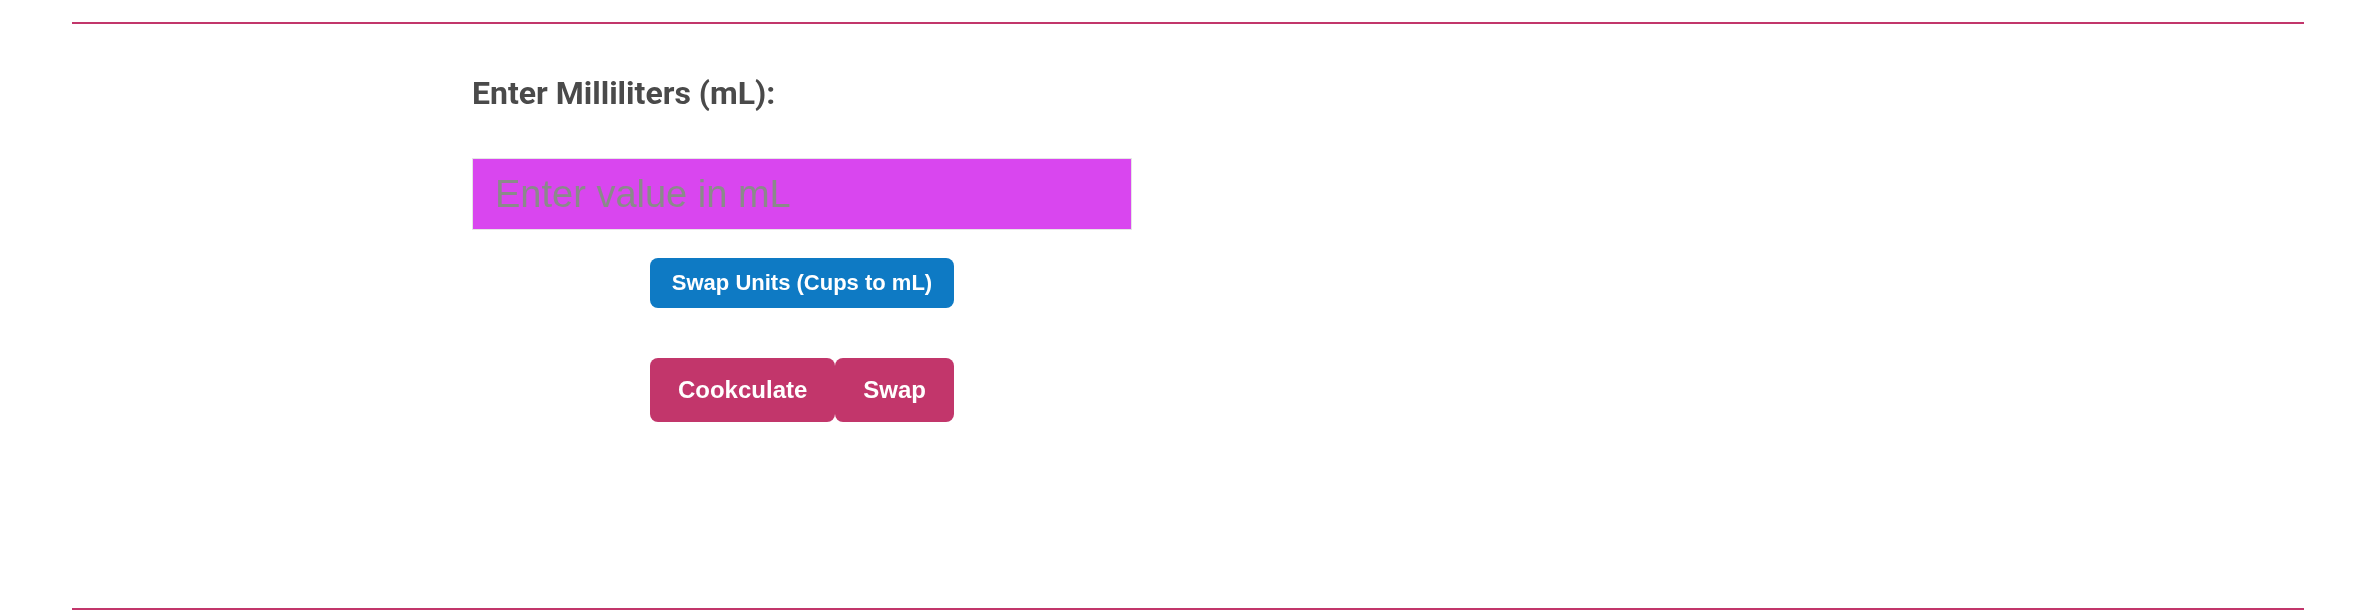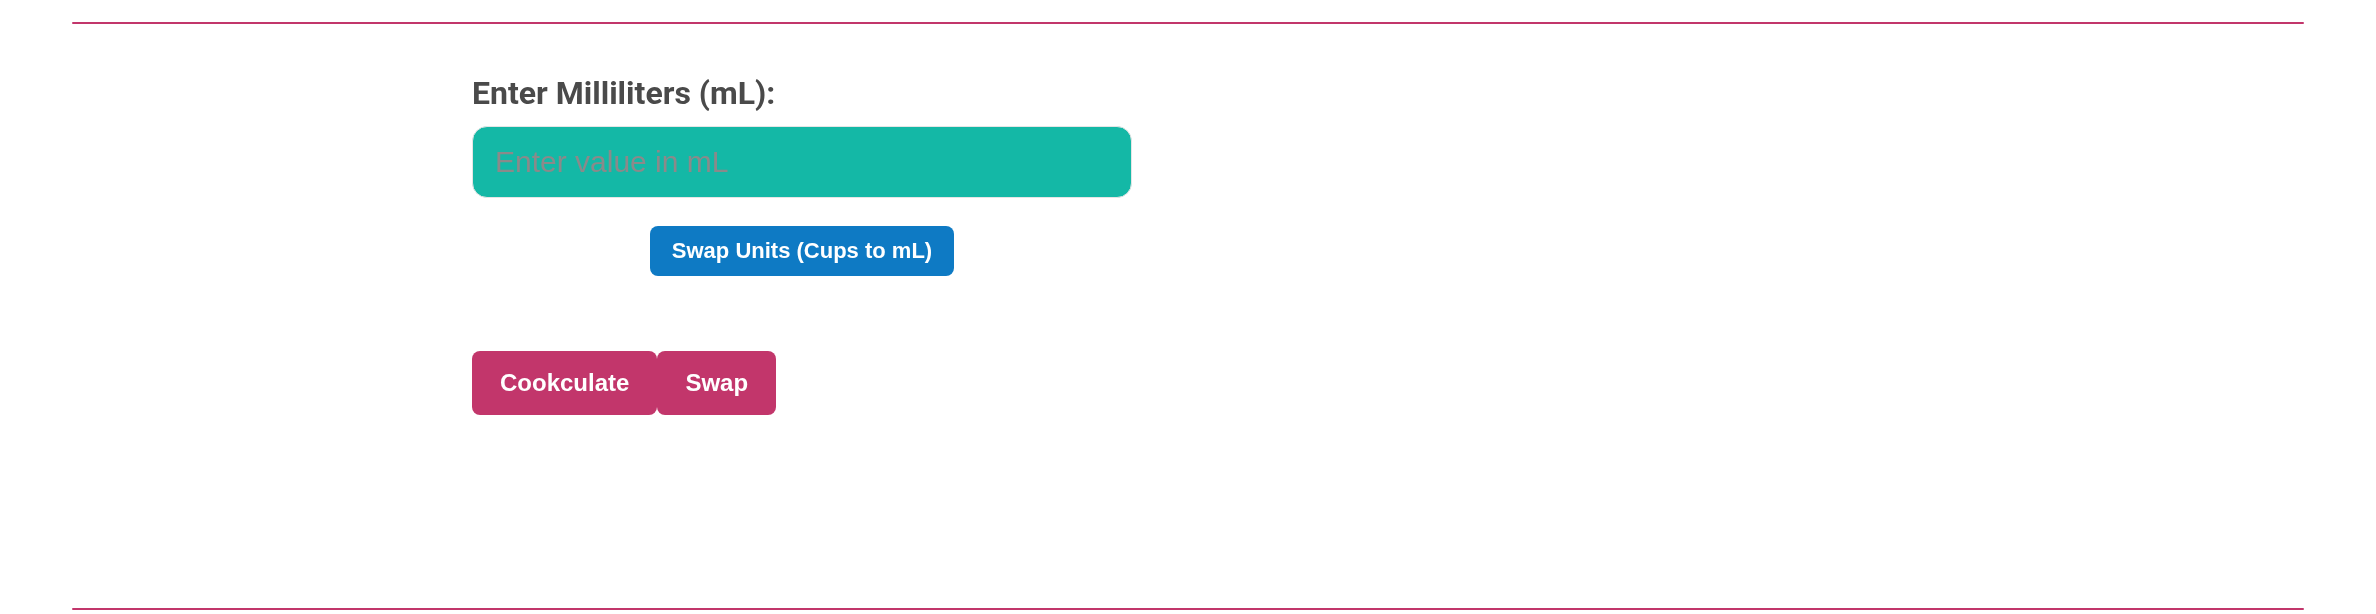--- a/index.html
+++ b/index.html
@@ -1,19 +1,18 @@
 <!DOCTYPE html>
 <html><head>
   <meta charset="utf-8">
   <style>
     * {
       margin: 0;
       padding: 0;
       box-sizing: border-box;
-      border-radius: 15px;
     }
     body {
       font-family: -apple-system, BlinkMacSystemFont, "Segoe UI", Roboto, Helvetica, Arial, sans-serif;
       background: #ffffff;
       width: 2376px;
       height: 614px;
       position: relative;
     }
     .container {
       width: 100%;
@@ -42,26 +41,27 @@
     }
     .label {
       font-size: 32px;
       font-weight: 700;
       color: #4a4a4a;
       margin-bottom: 14px;
     }
     .input-field {
       width: 660px;
       height: 72px;
-      background: #14b8a6;
+      background: #d946ef;
       border: 1px solid #e5e5e5;
-      font-size: 30px;
+      font-size: 38px;
       color: #333;
       padding: 0 22px;
       outline: none;
+      margin-top: 32px;
     }
     .input-field::placeholder {
       color: #8a8a8a;
     }
     .swap-row {
       display: flex;
       justify-content: center;
       margin-top: 28px;
     }
     .swap-button {
@@ -70,22 +70,22 @@
       border: none;
       border-radius: 8px;
       font-size: 22px;
       font-weight: 700;
       padding: 12px 22px;
       cursor: pointer;
       text-align: right;
     }
     .action-row {
       display: flex;
-      justify-content: flex-start;
-      margin-top: 75px;
+      justify-content: center;
+      margin-top: 50px;
     }
     .action-button {
       background: #c2366b;
       color: #ffffff;
       border: none;
       border-radius: 8px;
       font-size: 24px;
       font-weight: 700;
       padding: 18px 28px;
       cursor: pointer;

